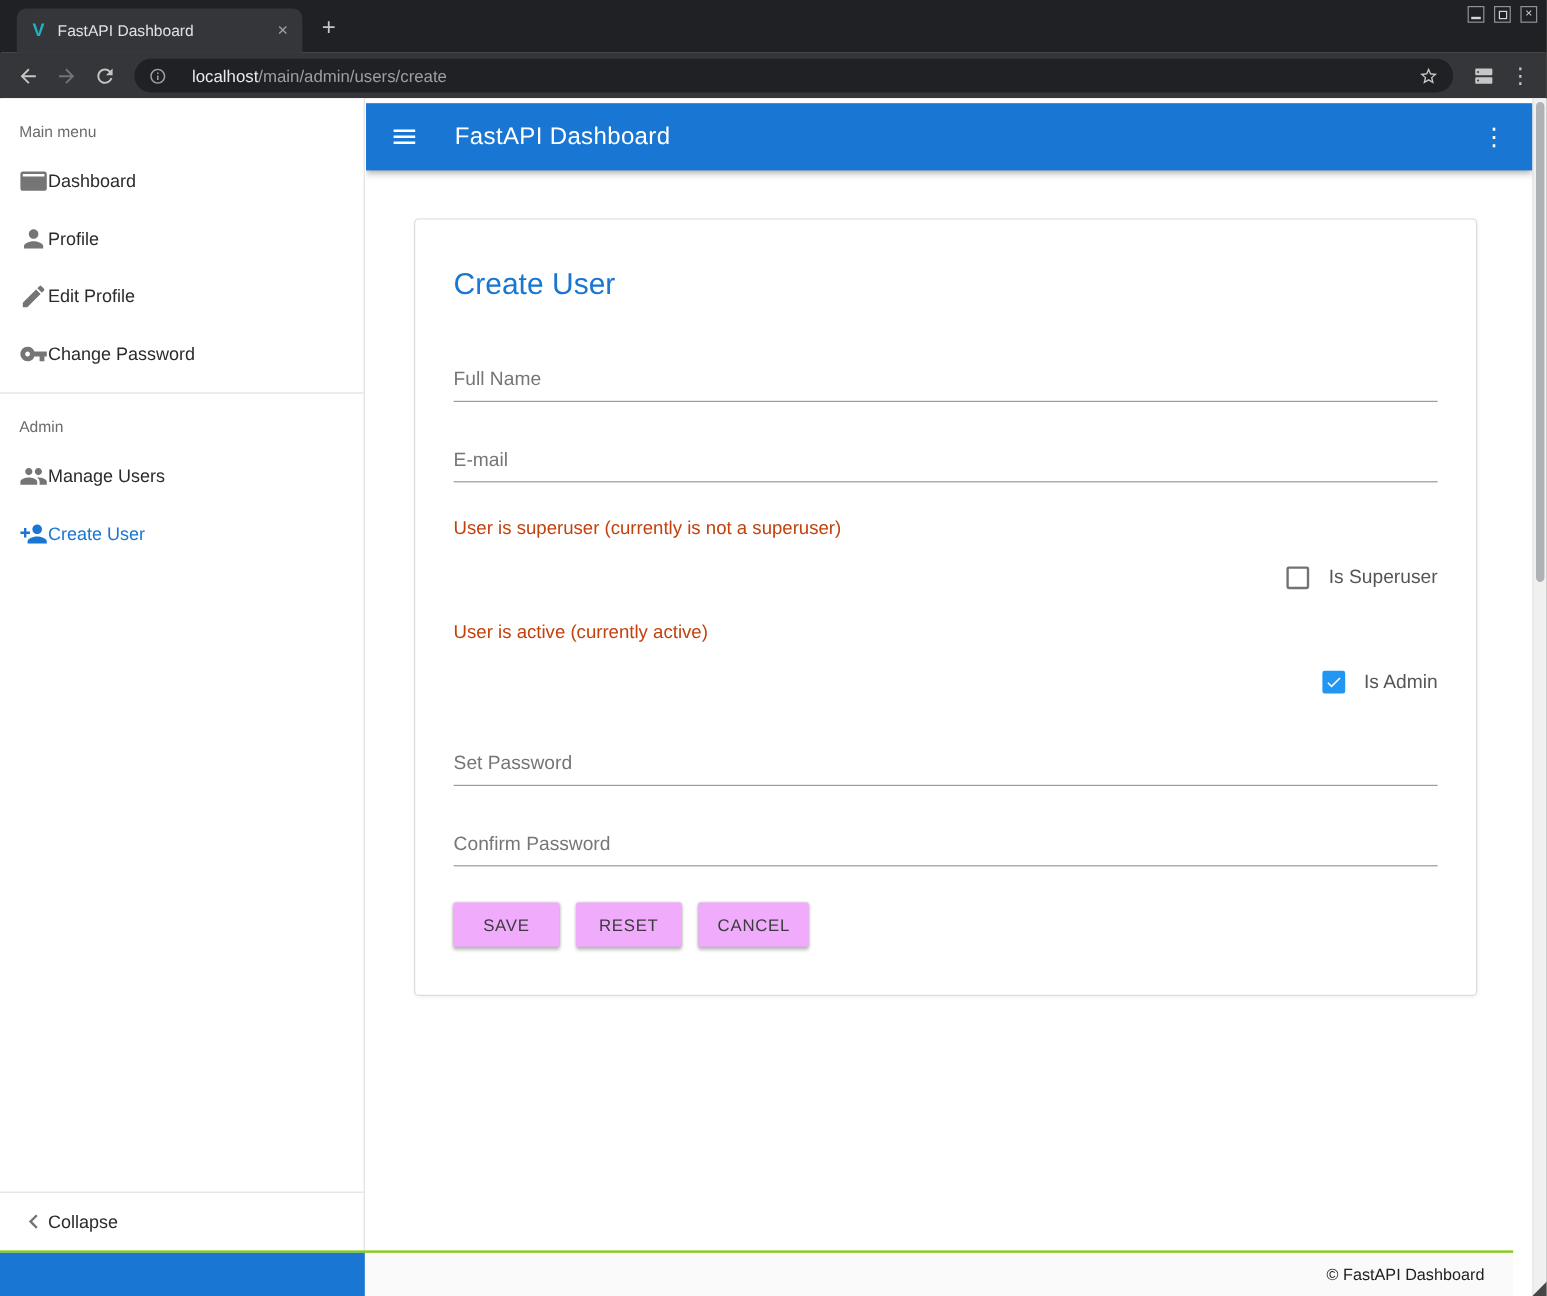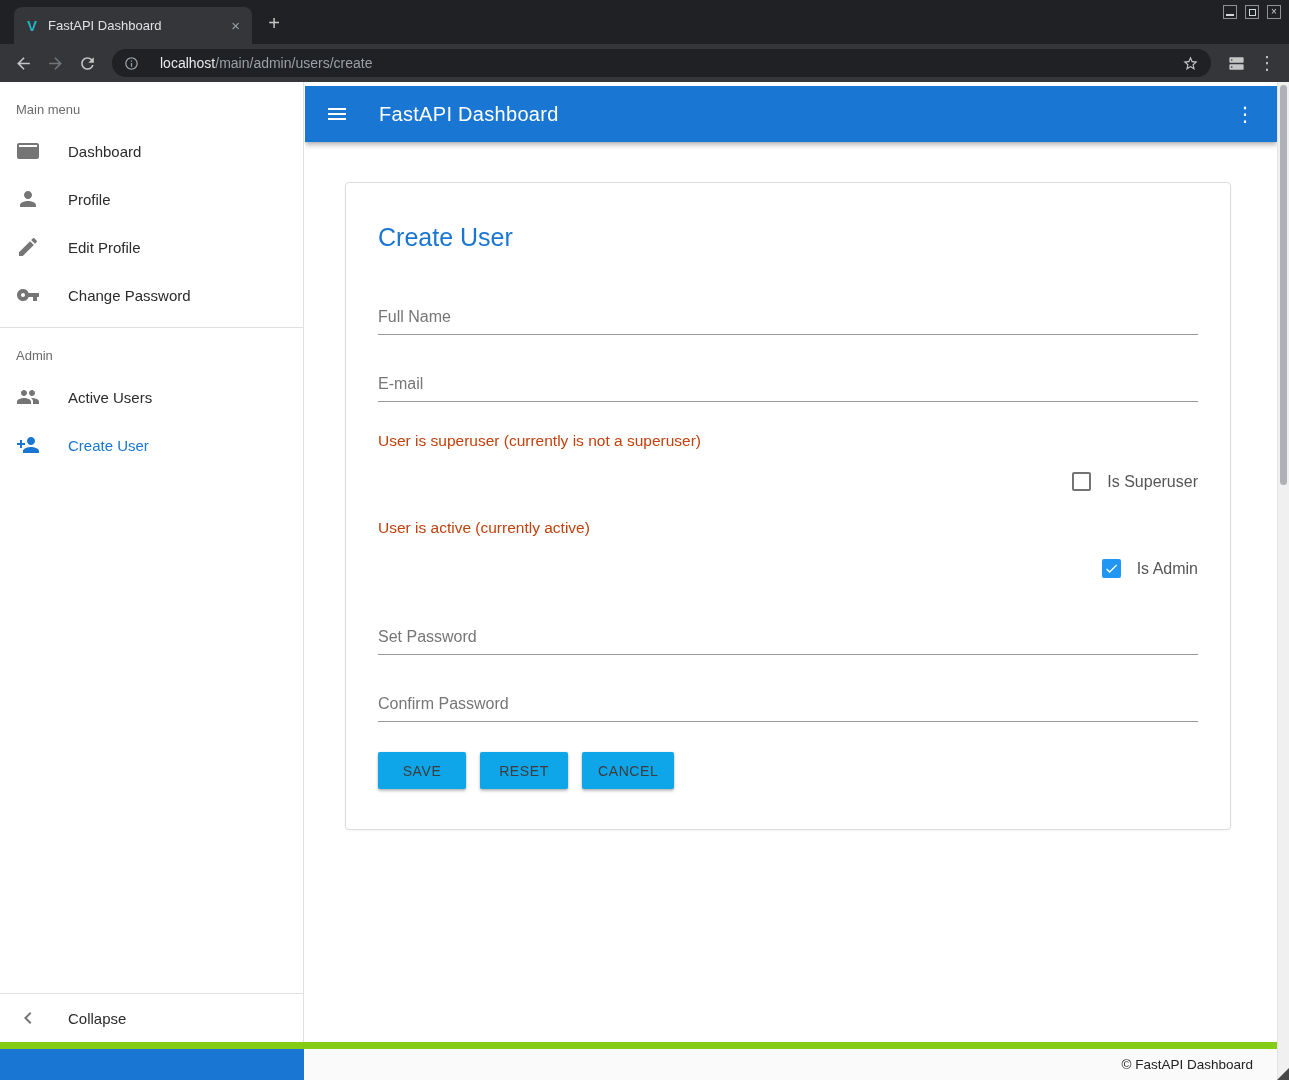--- a/index.html
+++ b/index.html
@@ -40,21 +40,21 @@
   
   .viewport { position:absolute; left:0; top:82px; right:0; bottom:0; background:#fff; }
 
   
   .sidebar { position:absolute; left:0; top:0; width:304px; bottom:38px; background:#fff;
              border-right:1px solid #e0e0e0; display:flex; flex-direction:column; }
   .section-header { padding:20px 16px 10px; color:#6b6b6b; font-size:13px; }
   .nav-item { height:48px; display:flex; align-items:center; padding:0 16px; font-size:15px;
               color:#2b2b2b; cursor:pointer; }
   .nav-item svg { width:24px; height:24px; fill:#757575; flex:none; }
-  .nav-item .nav-label { margin-left:28px; }
+  .nav-item .nav-label { }
   .nav-item.active { color:var(--primary,#1976d2); }
   .nav-item.active svg { fill:var(--primary,#1976d2); }
   .sb-divider { border-top:1px solid #e0e0e0; margin-top:8px; }
   .sidebar-bottom { margin-top:auto; }
 
   
   .main { position:absolute; left:305px; top:0; right:12px; bottom:38px; background:#fff; overflow:hidden; }
   .appbar { margin-top:4px; height:56px; background:var(--primary,#1976d2); display:flex; align-items:center;
             padding:0 20px; box-shadow:0 2px 4px -1px rgba(0,0,0,.2), 0 4px 5px 0 rgba(0,0,0,.17);
             position:relative; z-index:2; }
@@ -74,28 +74,28 @@
   .hint { margin-top:28px; font-size:15.5px; color:#c2410c; }
   .checkbox-row { margin-top:22px; display:flex; align-items:center; gap:16px;justify-content:flex-end; }
   .checkbox { width:19px; height:19px; border:2px solid #737373; border-radius:2px; display:flex;
               align-items:center; justify-content:center; cursor:pointer; flex:none; }
   .checkbox svg { width:15px; height:15px; fill:#fff; display:none; }
   .checkbox.checked { background:var(--checkbox,#2196f3); border-color:var(--checkbox,#2196f3); }
   .checkbox.checked svg { display:block; }
   .cb-label { font-size:16px; color:#565656; }
   .pw-gap { margin-top:40px; }
   .btn-row { margin-top:27px; display:flex; gap:14px; }
-  .btn { height:37px; min-width:88px; padding:0 16px; background:#0ea5e9; border:none; border-radius:2px;
+  .btn { height:37px; min-width:88px; padding:0 16px; background:#f0abfc; border:none; border-radius:2px;
          font-size:14px; font-weight:500; letter-spacing:.6px; color:#3c3c3c; cursor:pointer;
          box-shadow:0 2px 3px rgba(0,0,0,.26), 0 0 2px rgba(0,0,0,.12);
          font-family:"Liberation Sans","DejaVu Sans",sans-serif; }
 
   
-  .footer { position:absolute; left:0; right:12px; bottom:0; height:38px; background:#fafafa;
-            border-top:7px solid #84cc16; display:flex; align-items:center; }
+  .footer { position:absolute; left:0; right:28px; bottom:0; height:38px; background:#fafafa;
+            border-top:2px solid #84cc16; display:flex; align-items:center; }
   .footer-left { width:304px; height:100%; background:var(--primary,#1976d2); flex:none; }
   .footer-text { flex:1; text-align:right; padding-right:24px; font-size:13.5px; color:#212121; }
 
   
   .scrollbar { position:absolute; right:0; top:0; width:12px; bottom:0; background:#f0f0f0;
                border-left:1px solid #e3e3e3; }
   .scroll-thumb { position:absolute; left:2px; right:2px; top:3px; height:400px; background:#aeb2b6; border-radius:4px; }
   .resize-grip { position:absolute; right:0; bottom:0; width:0; height:0;
                  border-left:12px solid transparent; border-bottom:12px solid #474747; }
 </style>
@@ -186,21 +186,21 @@
         <span class="nav-label">Change Password</span>
       </div>
 
       <div class="sb-divider"></div>
       <div class="section-header">Admin</div>
 
       <div class="nav-item">
         <svg viewBox="0 0 24 24">
             <path d="M16 11c1.66 0 2.99-1.34 2.99-3S17.66 5 16 5c-1.66 0-3 1.34-3 3s1.34 3 3 3zm-8 0c1.66 0 2.99-1.34 2.99-3S9.66 5 8 5C6.34 5 5 6.34 5 8s1.34 3 3 3zm0 2c-2.33 0-7 1.17-7 3.5V19h14v-2.5c0-2.33-4.67-3.5-7-3.5zm8 0c-.29 0-.62.02-.97.05 1.16.84 1.97 1.97 1.97 3.45V19h6v-2.5c0-2.33-4.67-3.5-7-3.5z"></path>
           </svg>
-        <span class="nav-label">Active Users</span>
+        <span class="nav-label">Manage Users</span>
       </div>
       <div class="nav-item active">
         <svg viewBox="0 0 24 24">
             <path d="M15 12c2.21 0 4-1.79 4-4s-1.79-4-4-4-4 1.79-4 4 1.79 4 4 4zm-9-2V7H4v3H1v2h3v3h2v-3h3v-2H6zm9 4c-2.67 0-8 1.34-8 4v2h16v-2c0-2.66-5.33-4-8-4z"></path>
           </svg>
         <span class="nav-label">Create User</span>
       </div>
 
       <div class="sidebar-bottom">
         <div class="sb-divider" style="margin-top:0;"></div>

